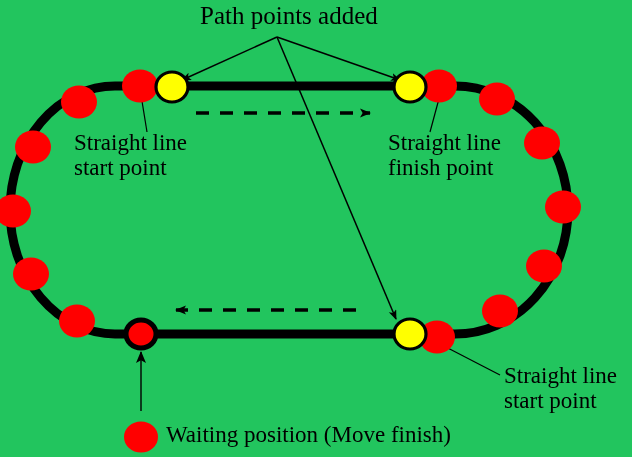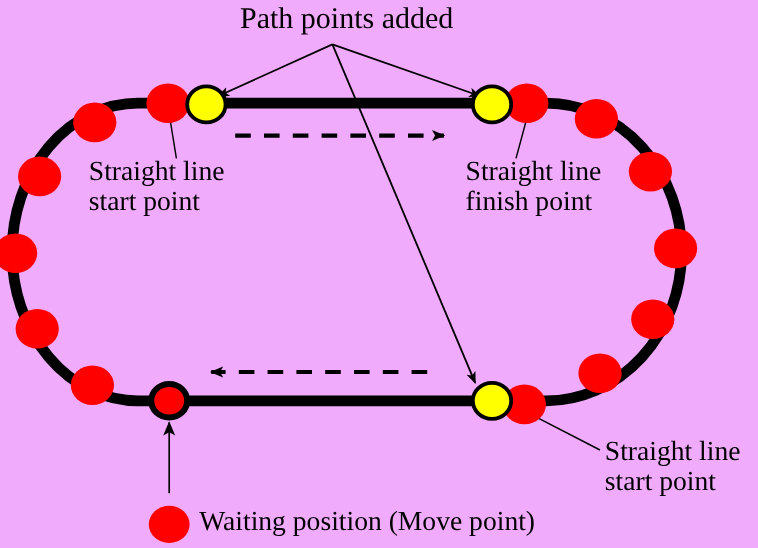--- a/index.html
+++ b/index.html
@@ -1,18 +1,18 @@
 <!DOCTYPE html>
 <html><head>
 <meta charset="utf-8">
 <style>
   html,body{margin:0;padding:0;background:#ffffff;}
   body{width:632px;height:457px;overflow:hidden;
        font-family:"Liberation Serif","DejaVu Serif",serif;}
-  #stage{position:relative;width:632px;height:457px;background:#f0abfc;}
+  #stage{position:relative;width:632px;height:457px;background:#22c55e;}
   svg#canvas{position:absolute;left:0;top:0;width:632px;height:457px;}
   .lbl{position:absolute;color:#000;font-family:"Liberation Serif","DejaVu Serif",serif;
        white-space:pre;line-height:1.08;}
   #title-text{font-size:25px;left:200px;top:2px;}
   #lbl-tl{font-size:23px;left:74px;top:131px;}
   #lbl-tr{font-size:23px;left:388px;top:131px;}
   #lbl-br{font-size:23px;left:504px;top:364px;}
   #legend-text{font-size:23px;left:166px;top:423px;}
 </style>
 </head>
@@ -90,15 +90,15 @@
 
   <div class="lbl" id="lbl-tl">Straight line
 start point</div>
 
   <div class="lbl" id="lbl-tr">Straight line
 finish point</div>
 
   <div class="lbl" id="lbl-br">Straight line
 start point</div>
 
-  <div class="lbl" id="legend-text">Waiting position (Move point)</div>
+  <div class="lbl" id="legend-text">Waiting position (Move finish)</div>
 
 </div>
 
 </body></html>

